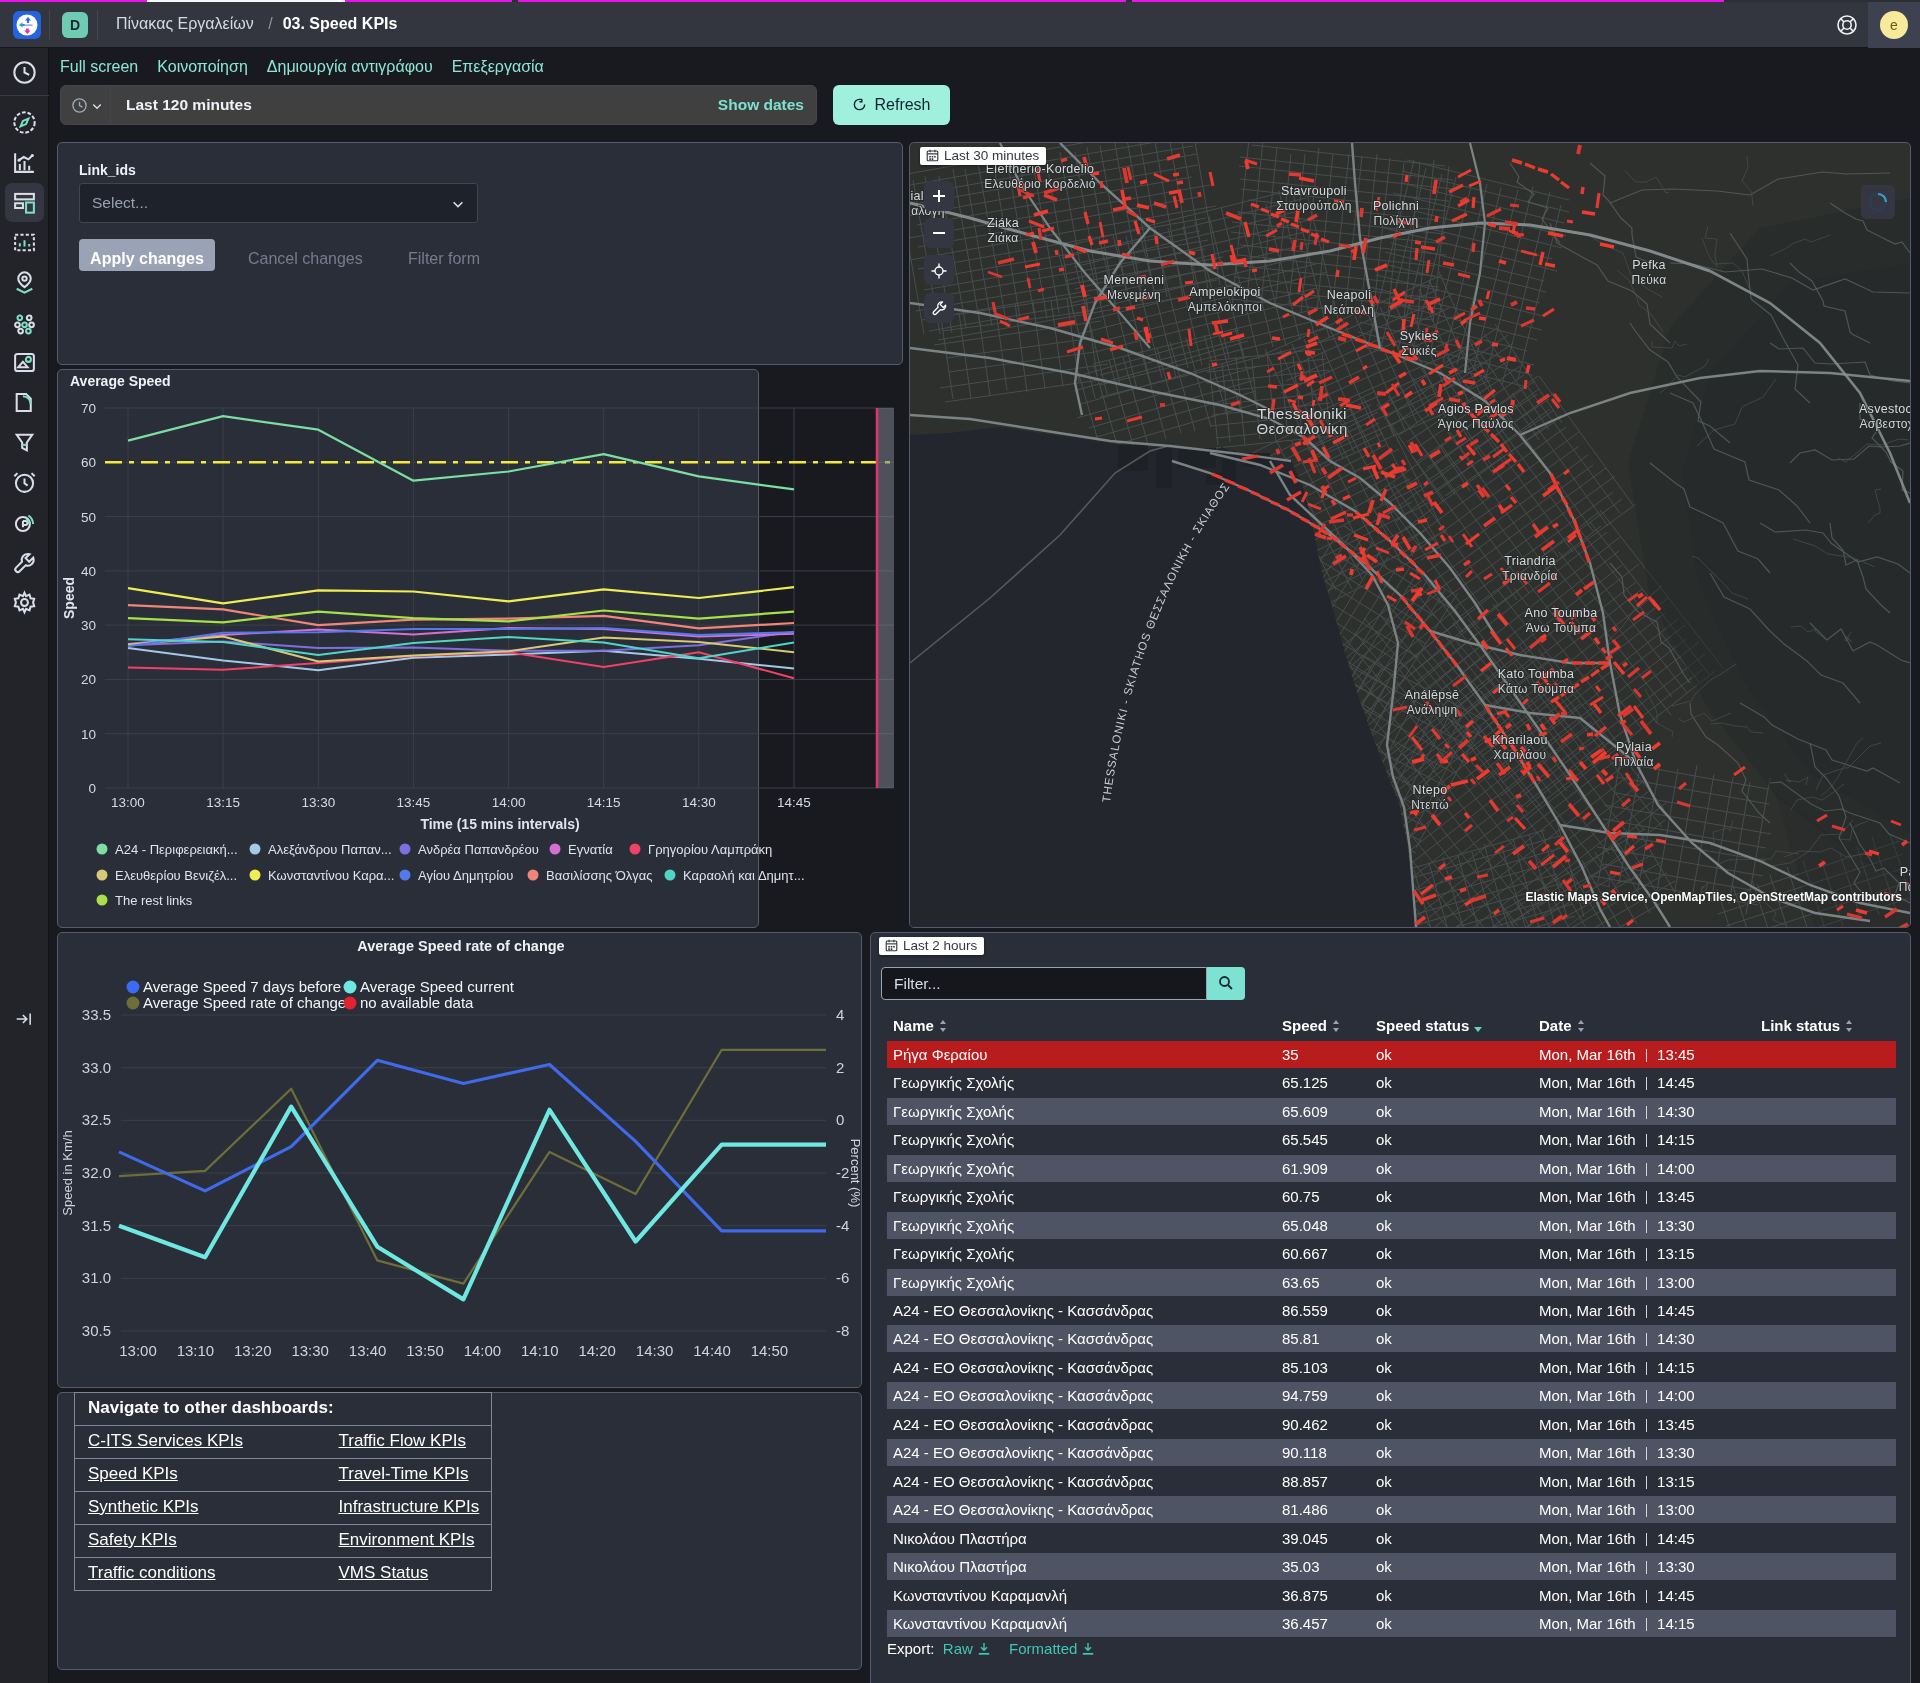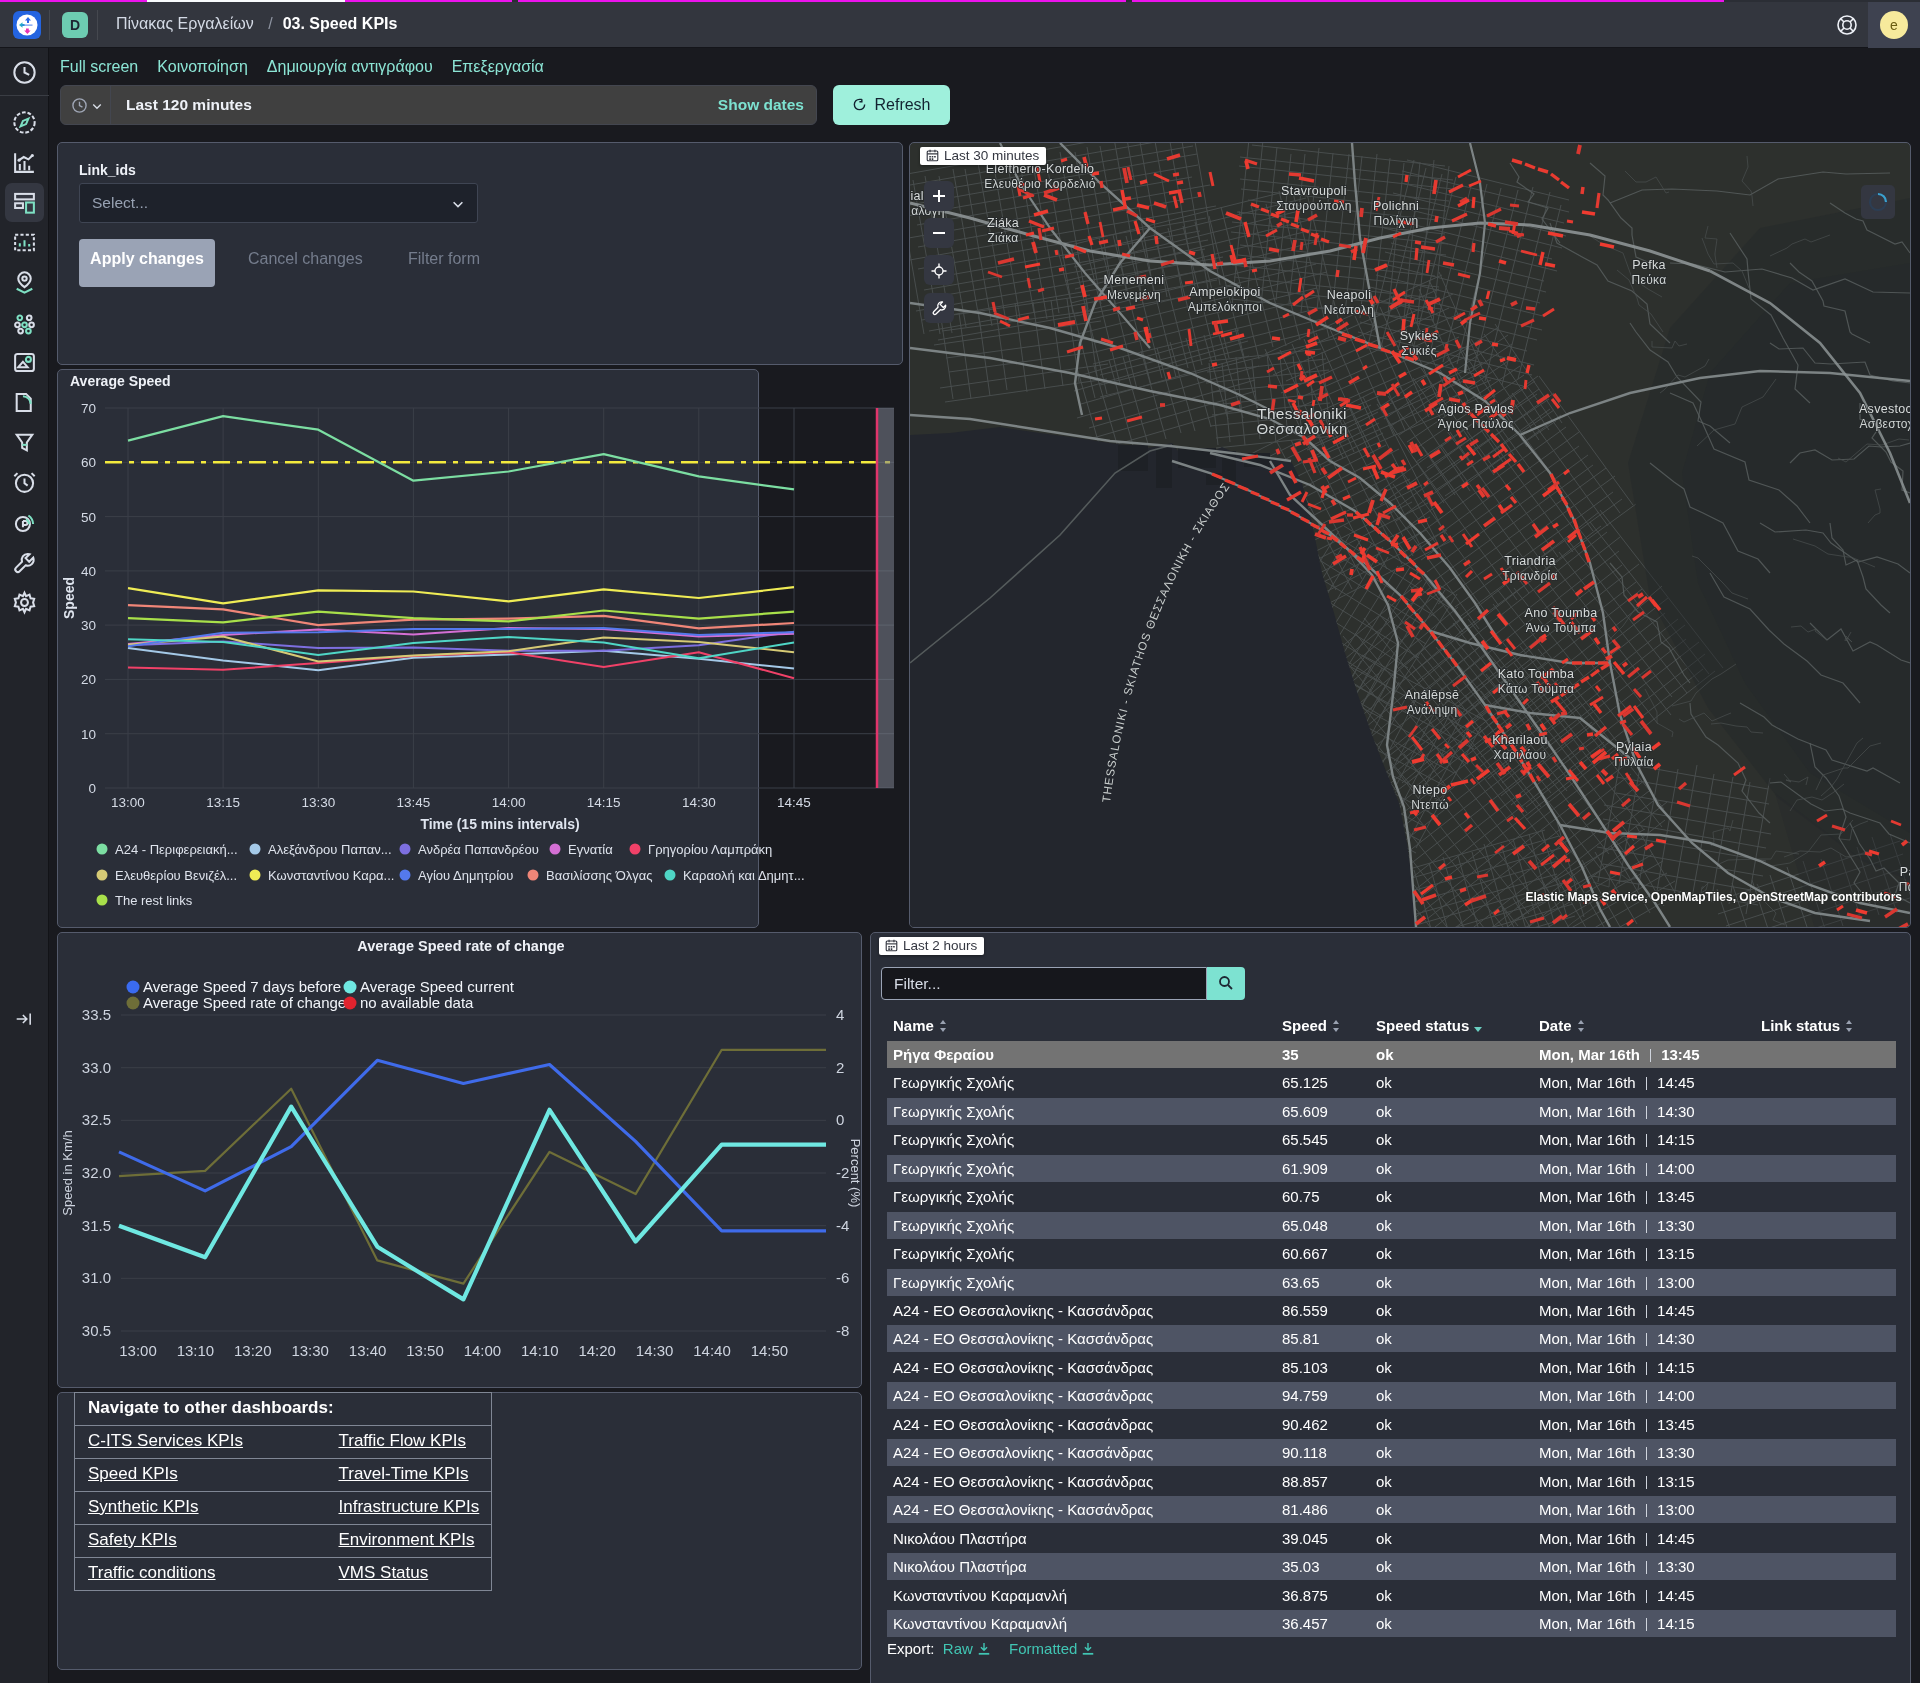--- a/index.html
+++ b/index.html
@@ -49,21 +49,21 @@
 #panelB { left:57px; top:369px; width:702px; height:559px; }
 #panelC { left:909px; top:142px; width:1002px; height:786px; background:#2d302d; overflow:hidden; }
 #panelD { left:57px; top:932px; width:805px; height:456px; }
 #panelE { left:57px; top:1392px; width:805px; height:278px; }
 #panelF { left:870px; top:932px; width:1041px; height:870px; }
 
 
 #panelA .lbl { position:absolute; left:21px; top:19px; font-size:14px; font-weight:bold; color:#eef1f7; }
 #selectbox { position:absolute; left:21px; top:40px; width:399px; height:40px; background:#1e222b; border:1px solid #3f4553; border-radius:3px; }
 #selectbox .ph { position:absolute; left:12px; top:10px; font-size:15.5px; color:#98a2b3; }
-#applybtn { position:absolute; left:21px; top:96px; width:136px; height:48px; background:#9aa3b5; border-radius:4px; color:#fff; font-weight:bold; font-size:16px; text-align:center; line-height:40px; }
+#applybtn { position:absolute; left:21px; top:96px; width:136px; height:32px; background:#9aa3b5; border-radius:4px; color:#fff; font-weight:bold; font-size:16px; text-align:center; line-height:40px; }
 #cancelbtn { position:absolute; left:190px; top:107px; color:#757d8d; font-size:16px; }
 #clearbtn { position:absolute; left:350px; top:107px; color:#757d8d; font-size:16px; }
 
 
 .mapbadge { position:absolute; background:#fff; border-radius:2px; color:#343741; font-size:13.5px; padding:1px 7px 2px 6px; box-shadow:0 1px 3px rgba(0,0,0,.4); }
 .mapctl { position:absolute; left:14px; width:30px; height:30px; background:#343741; border-radius:6px; color:#fff; text-align:center; }
 #spinner { position:absolute; left:951px; top:42px; width:34px; height:34px; background:#343741; border-radius:5px; }
 
 
 #filterwrap { position:absolute; left:10px; top:34px; width:374px; height:33px; }
@@ -1804,21 +1804,21 @@
           </svg></span>
         <span class="c4">Date<svg width="10" height="14" viewBox="0 0 10 14" style="vertical-align:-2px;margin-left:4px">
             <path d="M5 1 L8 5 L2 5 Z" fill="#9aa2b1"></path>
             <path d="M5 13 L2 9 L8 9 Z" fill="#9aa2b1"></path>
           </svg></span>
       <span class="c5">Link status<svg width="10" height="14" viewBox="0 0 10 14" style="vertical-align:-2px;margin-left:4px">
             <path d="M5 1 L8 5 L2 5 Z" fill="#9aa2b1"></path>
             <path d="M5 13 L2 9 L8 9 Z" fill="#9aa2b1"></path>
           </svg></span>
     </div>
-    <div class="trow" style="top:108px;background:#737373;font-weight:bold;">
+    <div class="trow" style="top:108px;background:#b91c1c;">
         <span class="c1">Ρήγα Φεραίου</span>
         <span class="c2">35</span>
         <span class="c3">ok</span>
         <span class="c4">Mon, Mar 16th <i class="bar"></i> 13:45</span>
       </div>
 <div class="trow" style="top:136px;">
         <span class="c1">Γεωργικής Σχολής</span>
         <span class="c2">65.125</span>
         <span class="c3">ok</span>
         <span class="c4">Mon, Mar 16th <i class="bar"></i> 14:45</span>

